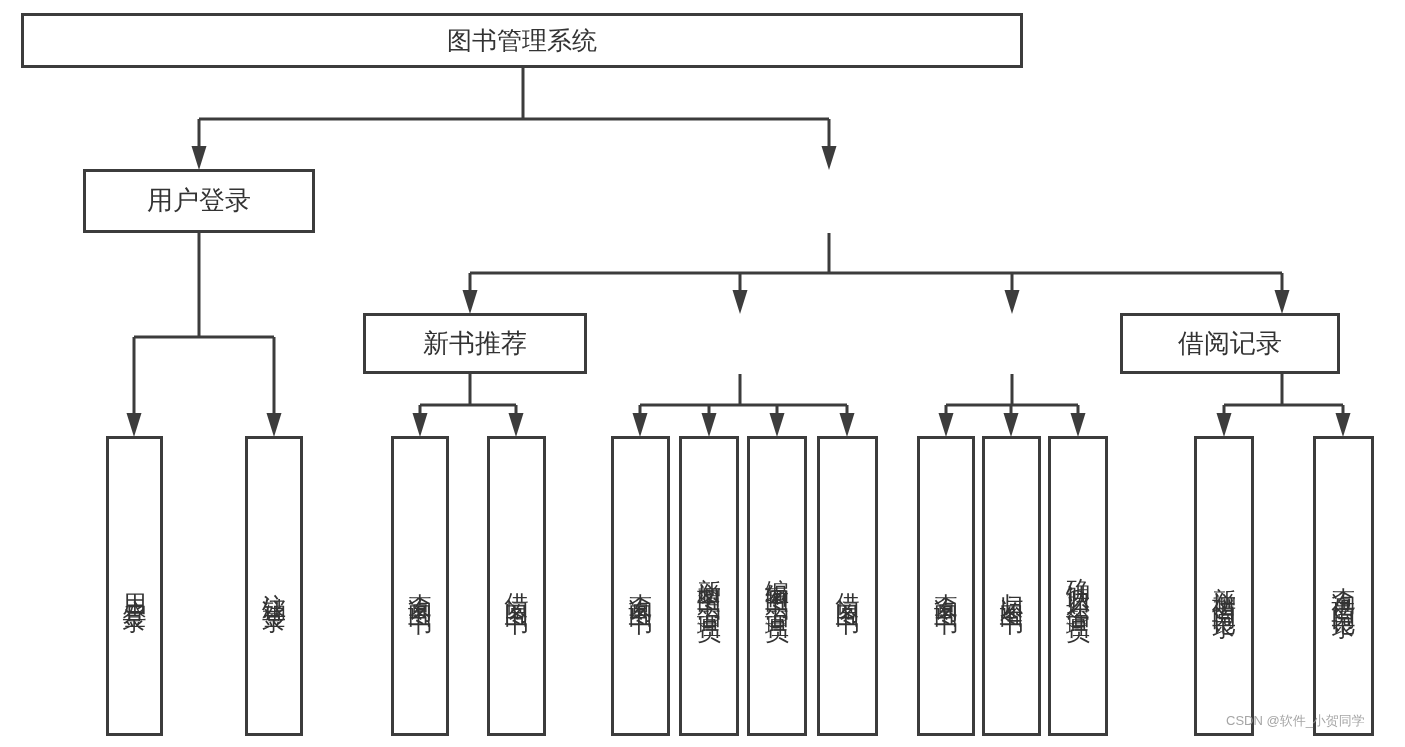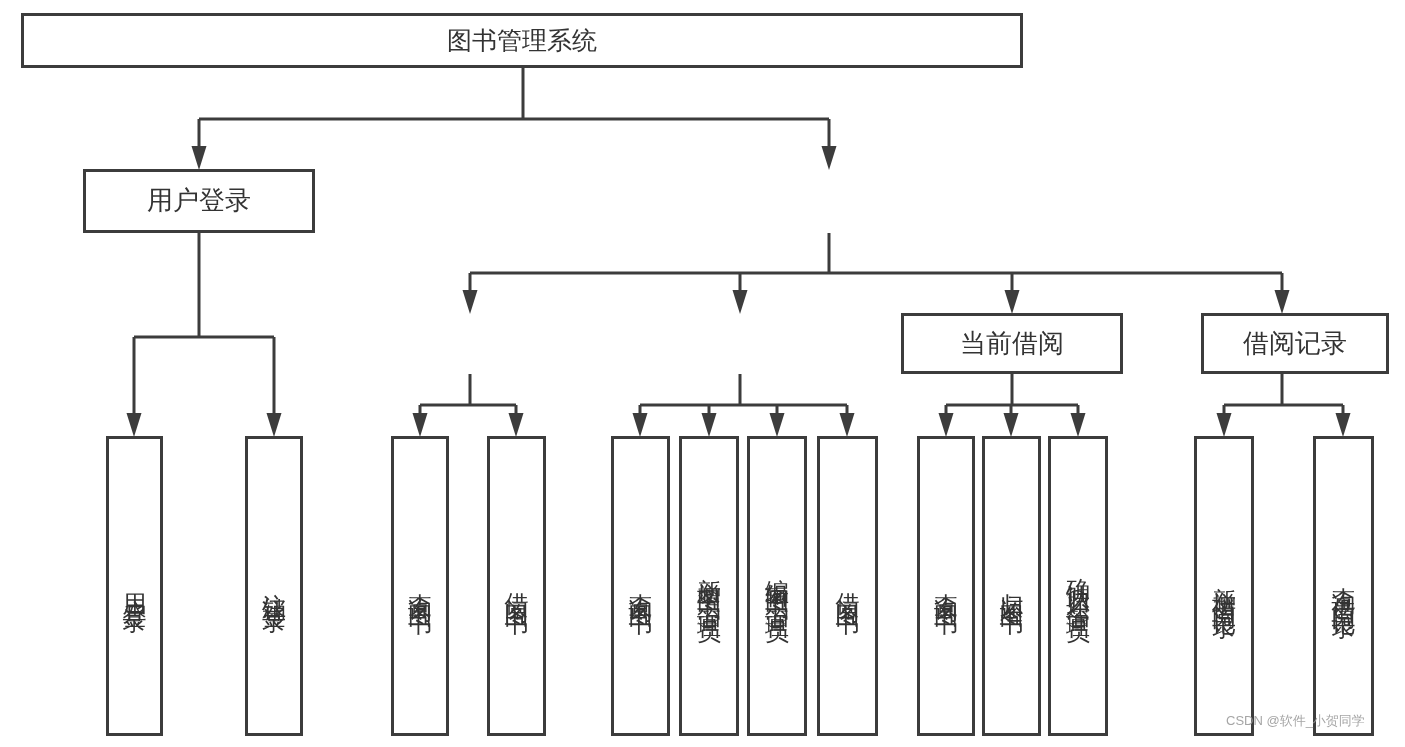--- a/index.html
+++ b/index.html
@@ -118,22 +118,22 @@
       <path d="M1282 374 V405 M1224 405 H1343 M1224 405 V415 M1343 405 V415"></path>
       <polygon points="1216.5,413 1231.5,413 1224,437"></polygon>
       <polygon points="1335.5,413 1350.5,413 1343,437"></polygon>
     </g>
   </svg>
 
   <div class="node h root" style="left:21px;top:13px;width:1002px;height:55px">图书管理系统</div>
 
   <div class="node h" style="left:83px;top:169px;width:232px;height:64px">用户登录</div>
 
-  <div class="node h" style="left:901px;top:313px;width:222px;height:61px">当前借阅</div>
-  <div class="node h" style="left:1201px;top:313px;width:188px;height:61px">借阅记录</div>
+  <div class="node h" style="left:363px;top:313px;width:224px;height:61px">新书推荐</div>
+  <div class="node h" style="left:1120px;top:313px;width:220px;height:61px">借阅记录</div>
 
   <div class="node v" style="left:106px;top:436px;width:57px;height:300px">用户登录</div>
   <div class="node v" style="left:245px;top:436px;width:58px;height:300px">注销登录</div>
 
   <div class="node v" style="left:391px;top:436px;width:58px;height:300px">查询图书</div>
   <div class="node v" style="left:487px;top:436px;width:59px;height:300px">借阅图书</div>
 
   <div class="node v" style="left:611px;top:436px;width:59px;height:300px">查询图书</div>
   <div class="node v" style="left:679px;top:436px;width:60px;height:300px">新增图书（管理员）</div>
   <div class="node v" style="left:747px;top:436px;width:60px;height:300px">编辑图书（管理员）</div>

